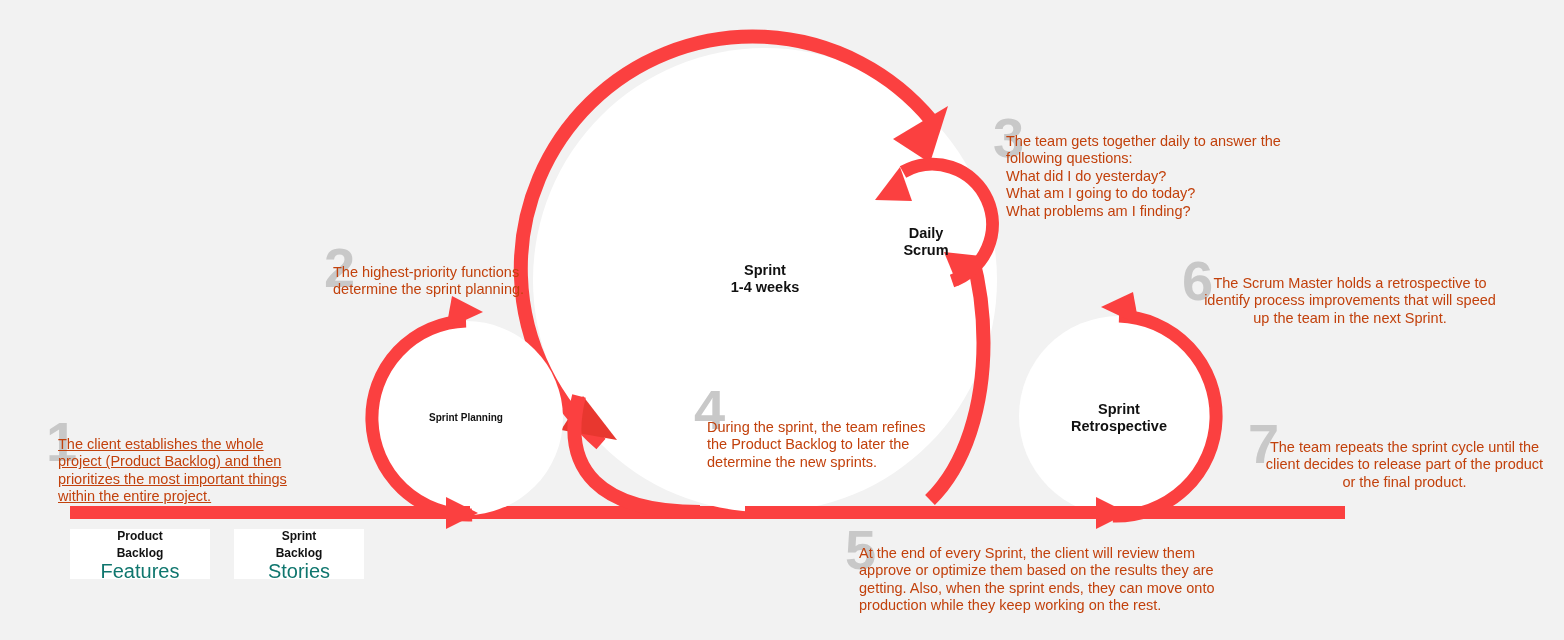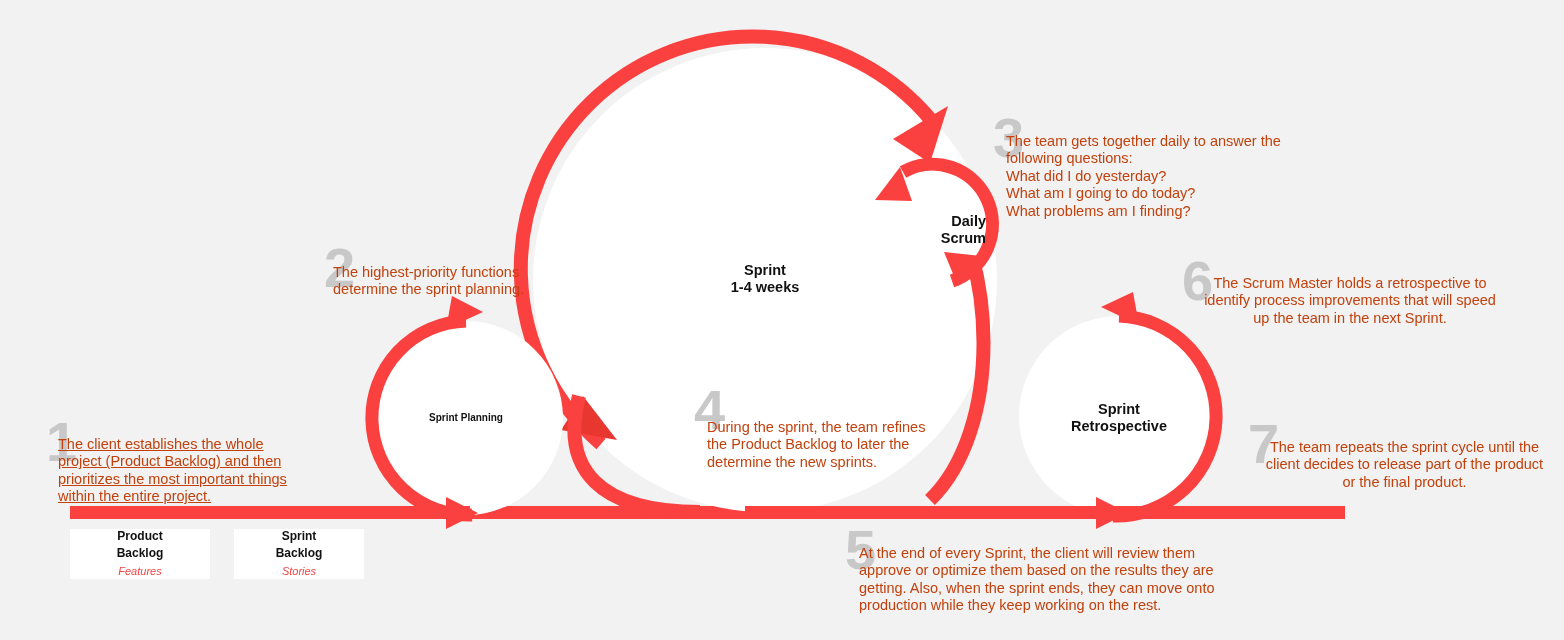--- a/index.html
+++ b/index.html
@@ -78,25 +78,24 @@
   }
   .backlog-title {
     font-weight: bold;
     font-size: 12px;
     line-height: 17px;
     color: #111111;
     text-align: center;
     white-space: pre-line;
   }
   .backlog-sub {
-    font-size: 11px;
+    font-size: 20px;
     line-height: 18px;
-    color: #ef4444;
+    color: #0f766e;
     text-align: center;
-    font-style: italic;
   }
 </style>
 </head>
 <body>
 
 <div id="canvas">
 
   <svg id="diagram-svg" viewBox="0 0 1564 640">
 
     <g>
@@ -153,21 +152,21 @@
       <rect x="70" y="506" width="400" height="13" fill="#fb4040"></rect>
       <rect x="745" y="506" width="600" height="13" fill="#fb4040"></rect>
     </g>
   </svg>
 
   <div class="circle-label lbl-sprint-planning" style="left:366px; top:409px; width:200px;">Sprint Planning</div>
 
   <div class="circle-label lbl-sprint" style="left:665px; top:262px; width:200px;">Sprint
 1-4 weeks</div>
 
-  <div class="circle-label lbl-daily-scrum" style="left:866px; top:213px; width:120px;text-align:right;">Daily
+  <div class="circle-label lbl-daily-scrum" style="left:866px; top:225px; width:120px;">Daily
 Scrum</div>
 
   <div class="circle-label lbl-retrospective" style="left:1019px; top:401px; width:200px;">Sprint
 Retrospective</div>
 
   <div class="backlog-box" style="left:70px; top:529px; width:140px; height:50px;">
     <div class="backlog-title">Product
 Backlog</div>
     <div class="backlog-sub">Features</div>
   </div>

